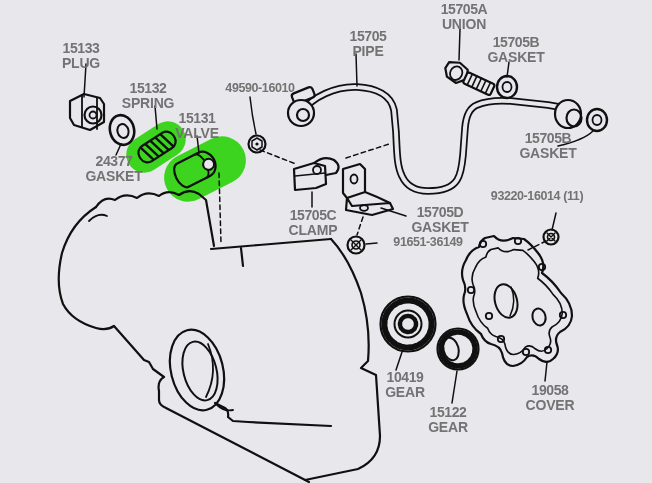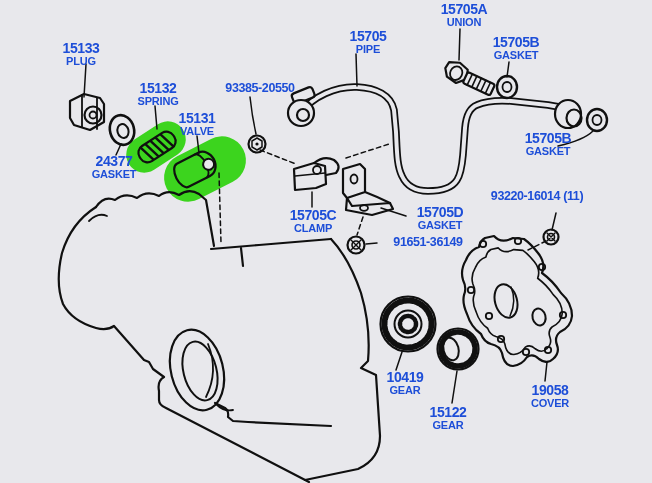--- a/index.html
+++ b/index.html
@@ -1,23 +1,23 @@
 <!DOCTYPE html>
 <html><head>
 <meta charset="utf-8">
 <style>
   html,body{margin:0;padding:0;}
   body{width:652px;height:483px;overflow:hidden;background:#e8e8ec;
        font-family:"Liberation Sans",sans-serif;}
   #stage{position:relative;width:652px;height:483px;background:#e8e8ec;}
   #art{position:absolute;left:0;top:0;}
   .lbl{position:absolute;text-align:center;transform:translateX(-50%);
-       color:#1d4ed8;line-height:1.02;white-space:nowrap;cursor:pointer;}
+       color:#737373;line-height:1.02;white-space:nowrap;cursor:pointer;}
   .num{font-size:14px;font-weight:bold;letter-spacing:-0.4px;}
-  .nam{font-size:11px;font-weight:bold;letter-spacing:-0.2px;margin-top:1px;}
+  .nam{font-size:14px;font-weight:bold;letter-spacing:-0.2px;margin-top:1px;}
   .code{font-size:12.5px;font-weight:bold;letter-spacing:-0.4px;}
 </style>
 </head>
 <body>
 
 <div id="stage">
 
 <svg id="art" width="652" height="483" viewBox="0 0 652 483">
   <g fill="none" stroke="#101010" stroke-width="2.2" stroke-linecap="round" stroke-linejoin="round">
 
@@ -170,30 +170,30 @@
 </svg>
 
 <div class="lbl" style="left:81px;top:41px">
   <div class="num">15133</div>
   <div class="nam">PLUG</div>
 </div>
 <div class="lbl" style="left:114px;top:154px">
   <div class="num">24377</div>
   <div class="nam">GASKET</div>
 </div>
-<div class="lbl" style="left:158px;top:81px">
+<div class="lbl" style="left:148px;top:81px">
   <div class="num">15132</div>
   <div class="nam">SPRING</div>
 </div>
 <div class="lbl" style="left:197px;top:111px">
   <div class="num">15131</div>
   <div class="nam">VALVE</div>
 </div>
 <div class="lbl" style="left:260px;top:82px">
-  <div class="code">93385-20550</div>
+  <div class="code">49590-16010</div>
 </div>
 <div class="lbl" style="left:368px;top:29px">
   <div class="num">15705</div>
   <div class="nam">PIPE</div>
 </div>
 <div class="lbl" style="left:464px;top:2px">
   <div class="num">15705A</div>
   <div class="nam">UNION</div>
 </div>
 <div class="lbl" style="left:516px;top:35px">

